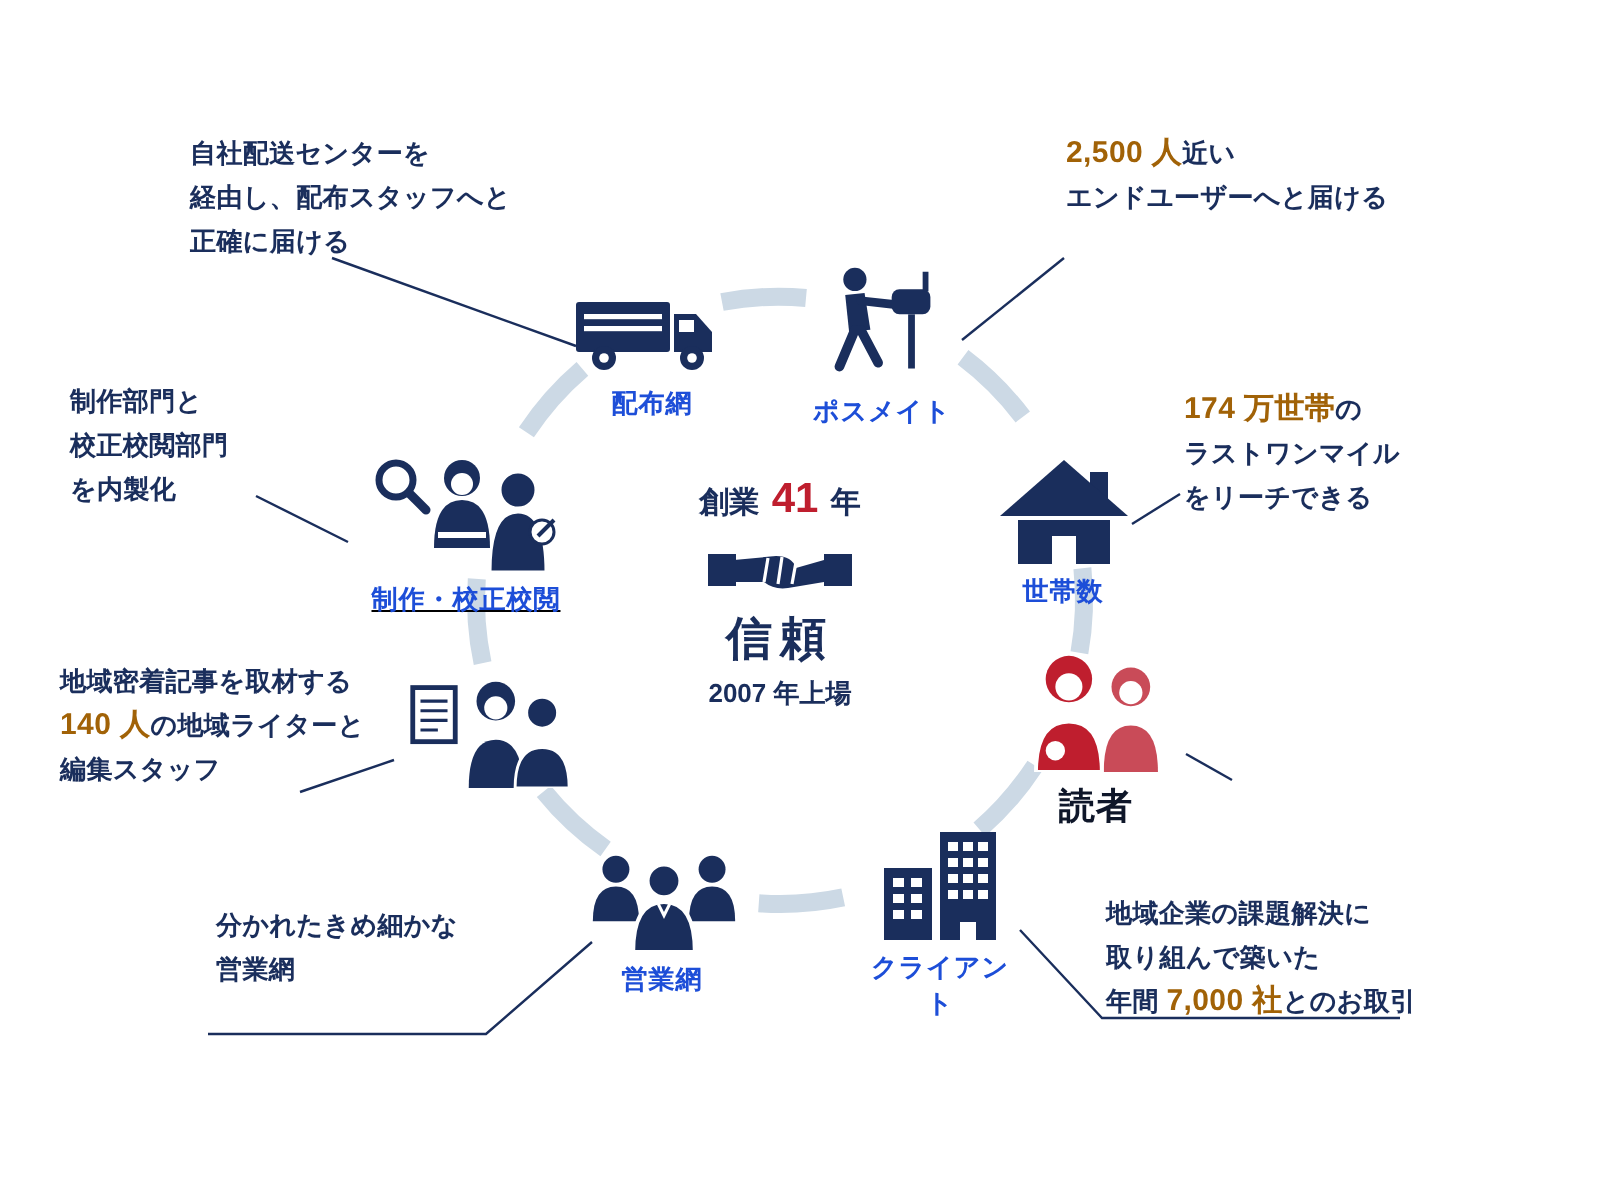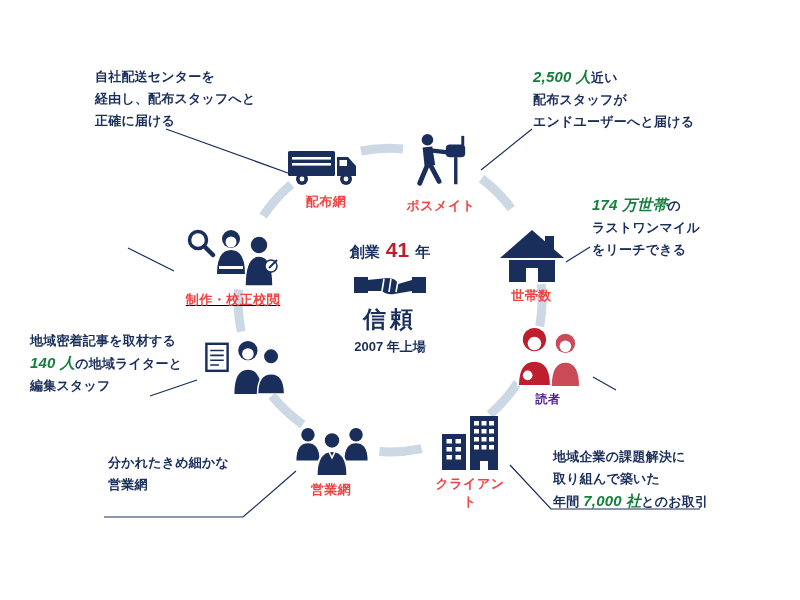--- a/index.html
+++ b/index.html
@@ -6,27 +6,27 @@
   .stage {
     position:relative; width:800px; height:600px; background:#ffffff;
     font-family:"Liberation Sans","DejaVu Sans",sans-serif; overflow:hidden;
   }
   .overlay { position:absolute; left:0; top:0; width:800px; height:600px; }
   .arc { stroke:#ccd9e5; stroke-width:9; fill:none; }
   .lead { stroke:#1a2e5c; stroke-width:1.2; fill:none; }
 
   .callout { position:absolute; color:#1a2e5c; font-size:13px; line-height:22px; font-weight:600; letter-spacing:.2px; white-space:nowrap; }
   .callout.red { color:#bf1e2e; line-height:25px; }
-  .hl { color:#15803d; font-weight:700; font-size:15px;font-style:italic; }
+  .hl { color:#a16207; font-weight:700; font-size:15px; }
   .hl-lg { font-size:18px; }
 
   .node { position:absolute; text-align:center; }
   .node-icon { display:block; margin:0 auto; }
-  .node-label { font-size:13px; font-weight:700; color:#ef4444; margin-top:5px; letter-spacing:.5px; }
-  .node-label.red { color:#4c1d95; font-size:12px; }
+  .node-label { font-size:13px; font-weight:700; color:#1d4ed8; margin-top:5px; letter-spacing:.5px; }
+  .node-label.red { color:#0f172a; font-size:18px; }
 
   .center-block { position:absolute; left:306px; top:238px; width:168px; text-align:center; color:#1a2e5c; }
   .center-line1 { font-size:15px; font-weight:700; }
   .center-num { color:#bf1e2e; font-size:21px; font-weight:700; padding:0 2px; }
   .trust { font-size:23px; font-weight:700; letter-spacing:4px; margin-top:2px; }
   .listing { font-size:13px; font-weight:600; margin-top:3px; }
 </style>
 </head>
 <body>
 
@@ -191,30 +191,34 @@
   </div>
 
   <div class="callout" style="left:95px;top:66px;">
     <div>自社配送センターを</div>
     <div>経由し、配布スタッフへと</div>
     <div>正確に届ける</div>
   </div>
 
   <div class="callout" style="left:533px;top:66px;">
     <div><span class="hl">2,500 人</span><span>近い</span></div>
-    <div>配布スタッフが</div>
     <div>エンドユーザーへと届ける</div>
   </div>
 
   <div class="callout" style="left:592px;top:194px;">
     <div><span class="hl">174 万世帯</span><span>の</span></div>
     <div>ラストワンマイル</div>
     <div>をリーチできる</div>
   </div>
 
+  <div class="callout" style="left:35px;top:190px;">
+    <div>制作部門と</div>
+    <div>校正校閲部門</div>
+    <div>を内製化</div>
+  </div>
 
   <div class="callout" style="left:30px;top:330px;">
     <div>地域密着記事を取材する</div>
     <div><span class="hl">140 人</span><span>の地域ライターと</span></div>
     <div>編集スタッフ</div>
   </div>
 
   <div class="callout" style="left:108px;top:452px;">
     <div>分かれたきめ細かな</div>
     <div>営業網</div>

